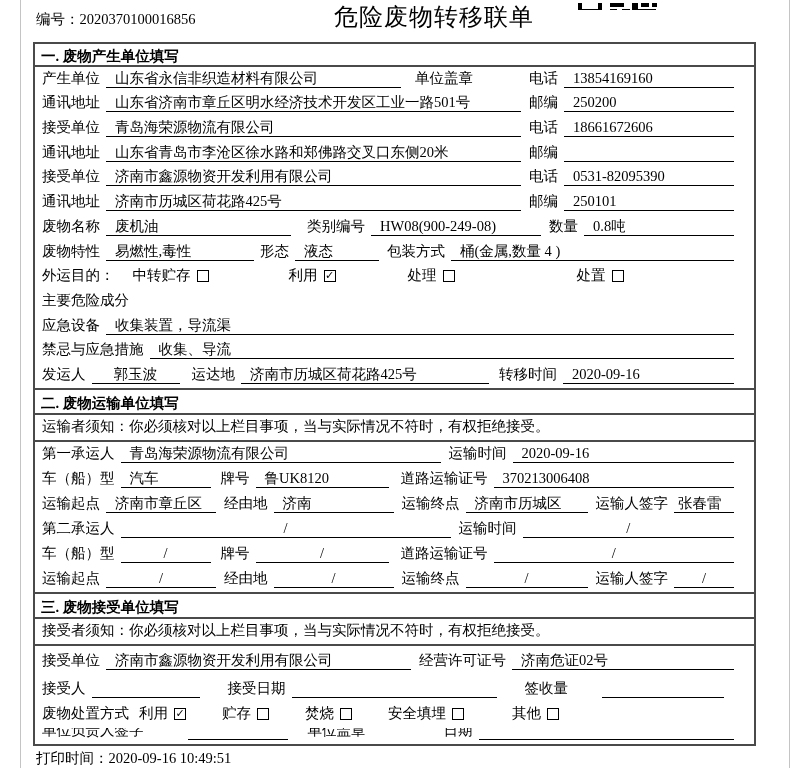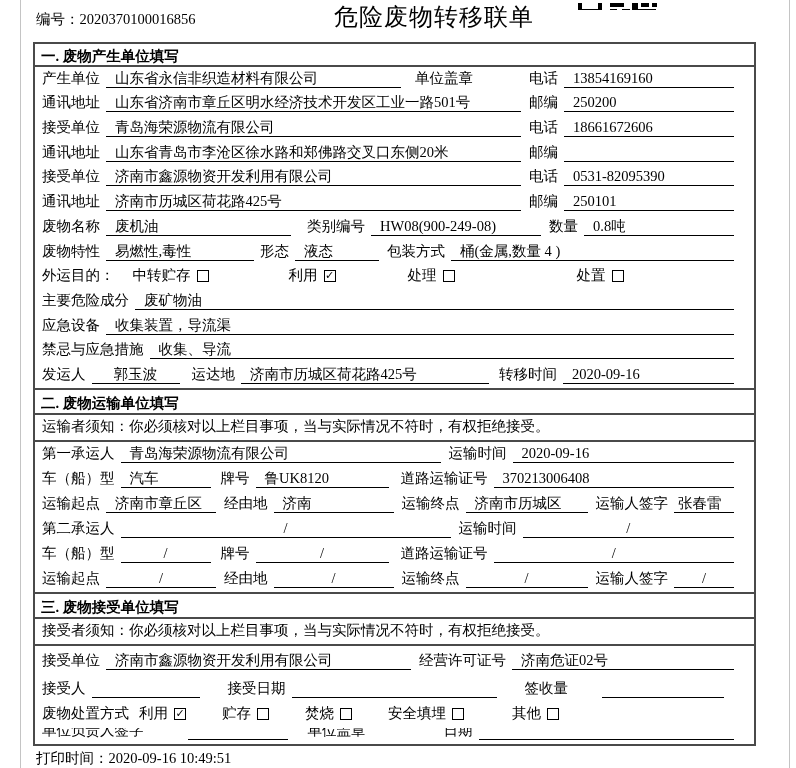--- a/index.html
+++ b/index.html
@@ -133,21 +133,20 @@
         <span class="cb"></span>
       </span>
     <span class="opt" style="margin-left:122px">
         <span>处置</span>
         <span class="cb"></span>
       </span>
   </div>
 
   <div class="row s1r">
     <span class="lbl">主要危险成分</span>
-    <span class="val fill">废矿物油</span>
   </div>
 
   <div class="row s1r">
     <span class="lbl">应急设备</span>
     <span class="val fill">收集装置，导流渠</span>
   </div>
 
   <div class="row s1r">
     <span class="lbl">禁忌与应急措施</span>
     <span class="val fill">收集、导流</span>

